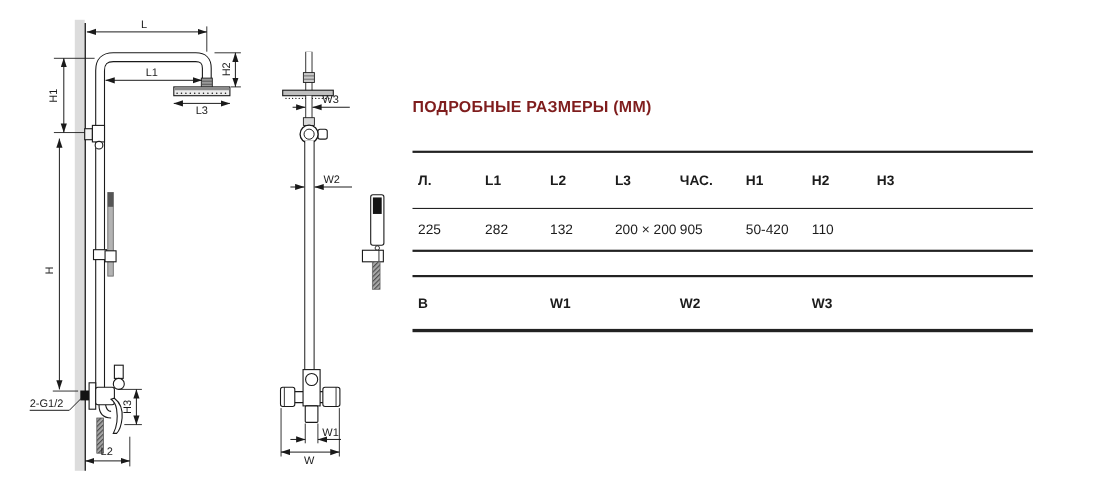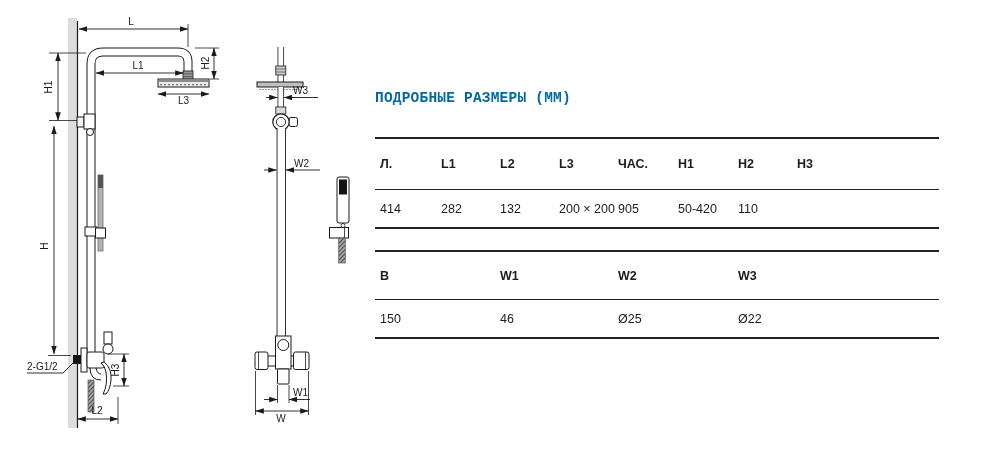--- a/index.html
+++ b/index.html
@@ -1,21 +1,21 @@
 <!DOCTYPE html>
 <html><head>
 <meta charset="utf-8">
 <style>
   html,body{margin:0;padding:0;background:#fff;}
   #page{position:relative;width:1000px;height:452px;background:#ffffff;overflow:hidden;
         font-family:"Liberation Sans",sans-serif;color:#1c1c1c;}
   #drawing{position:absolute;left:0;top:0;}
   #doc-title{position:absolute;left:375px;top:90px;margin:0;
-             font-family:Liberation Mono, monospace;
-             font-weight:bold;font-size:14.5px;letter-spacing:.2px;color:#0369a1;}
+             font-family:Liberation Sans, sans-serif;
+             font-weight:bold;font-size:14.5px;letter-spacing:.2px;color:#7f1d1d;}
   #tables{position:absolute;left:375px;top:137px;width:564px;}
   .tbl{border-top:2px solid #222;border-bottom:2px solid #222;}
   .tbl.second{margin-top:21px;}
   .row{display:grid;align-items:center;padding-left:5px;box-sizing:border-box;}
   .tbl.first .row{grid-template-columns:61px 59px 59px 59px 60px 60px 59px 1fr;}
   .tbl.second .row{grid-template-columns:120px 118px 120px 1fr;}
   .row.head{height:51px;border-bottom:1.5px solid #222;font-weight:bold;font-size:12.5px;}
   .tbl.second .row.head{height:48px;}
   .row.vals{height:37px;font-size:12.5px;}
   .cell{white-space:nowrap;}
@@ -268,39 +268,33 @@
         <div class="cell">Л.</div>
         <div class="cell">L1</div>
         <div class="cell">L2</div>
         <div class="cell">L3</div>
         <div class="cell">ЧАС.</div>
         <div class="cell">H1</div>
         <div class="cell">H2</div>
         <div class="cell">H3</div>
       </div>
       <div class="row vals">
-        <div class="cell">414</div>
+        <div class="cell">225</div>
         <div class="cell">282</div>
         <div class="cell">132</div>
         <div class="cell">200 × 200</div>
         <div class="cell">905</div>
         <div class="cell">50-420</div>
         <div class="cell">110</div>
       </div>
     </div>
 
     <div class="tbl second">
       <div class="row head">
         <div class="cell">B</div>
         <div class="cell">W1</div>
         <div class="cell">W2</div>
         <div class="cell">W3</div>
       </div>
-      <div class="row vals">
-        <div class="cell">150</div>
-        <div class="cell">46</div>
-        <div class="cell">Ø25</div>
-        <div class="cell">Ø22</div>
-      </div>
     </div>
 
   </div>
 </div>
 
 </body></html>

